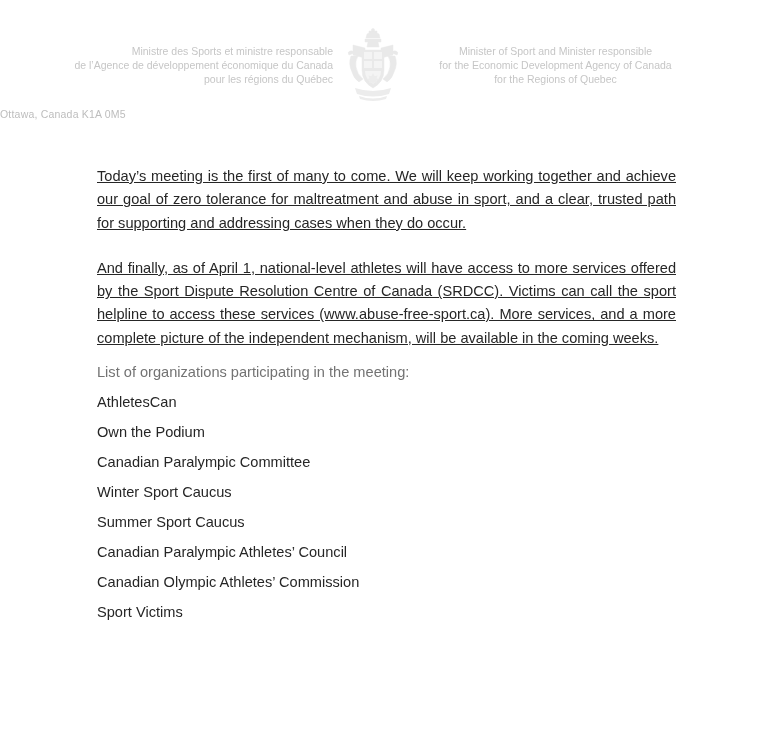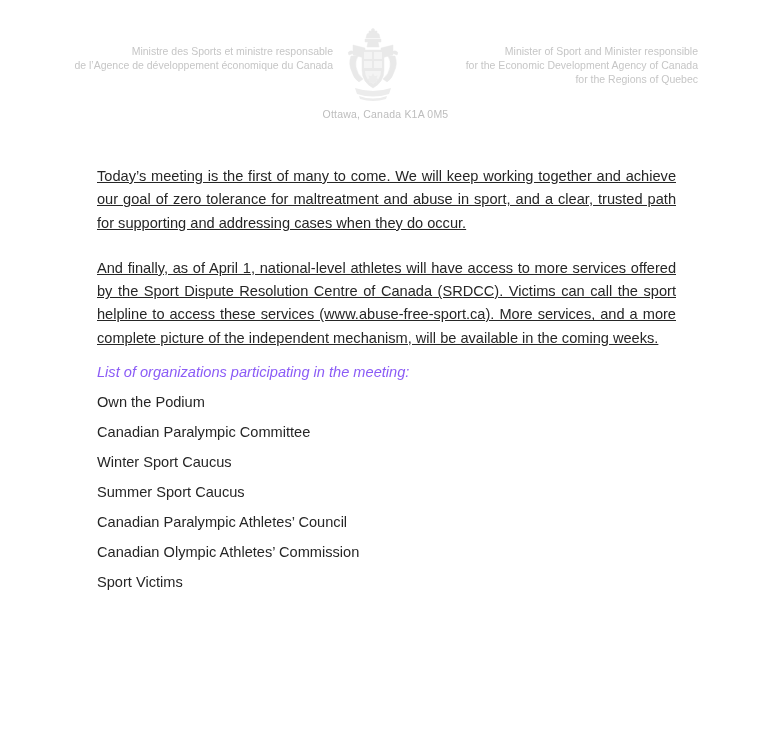--- a/index.html
+++ b/index.html
@@ -38,39 +38,38 @@
     font-size: 10.5px;
     line-height: 14.2px;
     color: #c6c6c6;
     white-space: nowrap;
   }
   .lh-fr {
     text-align: right;
     width: 260px;
   }
   .lh-en {
-    text-align: right;
+    text-align: center;
     width: 285px;
   }
   .lh-arms {
     width: 56px;
     margin: -16px 12px 0 12px;
     flex: 0 0 56px;
   }
   .lh-arms svg {
     display: block;
     width: 56px;
     height: 76px;
   }
   .lh-address {
     position: absolute;
     left: 0;
     top: 108px;
     width: 771px;
-    text-align: center;
     font-family: "Liberation Sans", sans-serif;
     font-size: 10.5px;
     color: #bdbdbd;
     letter-spacing: 0.2px;
   }
 
   
   .page-body {
     position: absolute;
     left: 97px;
@@ -86,26 +85,25 @@
     text-justify: inter-word;
     margin: 0 0 22px 0;
     text-decoration: underline;
   }
   .para:last-of-type { margin-bottom: 0; }
 
   .org-heading {
     font-family: "Liberation Sans", sans-serif;
     font-size: 14.6px;
     line-height: 23.3px;
-    color: #8b5cf6;
+    color: #737373;
     margin: 0;
     position: absolute;
     left: 0;
     top: 196px;
-    font-style: italic;
   }
   .org-list {
     position: absolute;
     left: 0;
     top: 226px;
     width: 520px;
     list-style: none;
     margin: 0;
     padding: 0;
   }
@@ -120,20 +118,21 @@
 </head>
 <body>
 
 <div class="letterhead">
 
   <div class="lh-row">
 
     <div class="lh-block lh-fr">
       <div>Ministre des Sports et ministre responsable</div>
       <div>de l’Agence de développement économique du Canada</div>
+      <div>pour les régions du Québec</div>
     </div>
 
     <div class="lh-arms">
       <svg viewBox="0 0 56 76" xmlns="http://www.w3.org/2000/svg" aria-hidden="true">
         <g fill="#e9e9e9" stroke="#e9e9e9" stroke-width="0.5">
 
           <path d="M24 3 h8 v2 h-8z"></path>
           <path d="M22 6 q6 -4 12 0 l1 4 h-14z"></path>
           <circle cx="28" cy="2" r="1.6"></circle>
 
@@ -184,20 +183,21 @@
 </div>
 
 <div class="page-body">
 
   <p class="para">Today’s meeting is the first of many to come. We will keep working together and achieve our goal of zero tolerance for maltreatment and abuse in sport, and a clear, trusted path for supporting and addressing cases when they do occur.</p>
   <p class="para">And finally, as of April 1, national-level athletes will have access to more services offered by the Sport Dispute Resolution Centre of Canada (SRDCC). Victims can call the sport helpline to access these services (www.abuse-free-sport.ca). More services, and a more complete picture of the independent mechanism, will be available in the coming weeks.</p>
 
   <p class="org-heading">List of organizations participating in the meeting:</p>
 
   <ul class="org-list">
+    <li>AthletesCan</li>
     <li>Own the Podium</li>
     <li>Canadian Paralympic Committee</li>
     <li>Winter Sport Caucus</li>
     <li>Summer Sport Caucus</li>
     <li>Canadian Paralympic Athletes’ Council</li>
     <li>Canadian Olympic Athletes’ Commission</li>
     <li>Sport Victims</li>
   </ul>
 
 </div>

